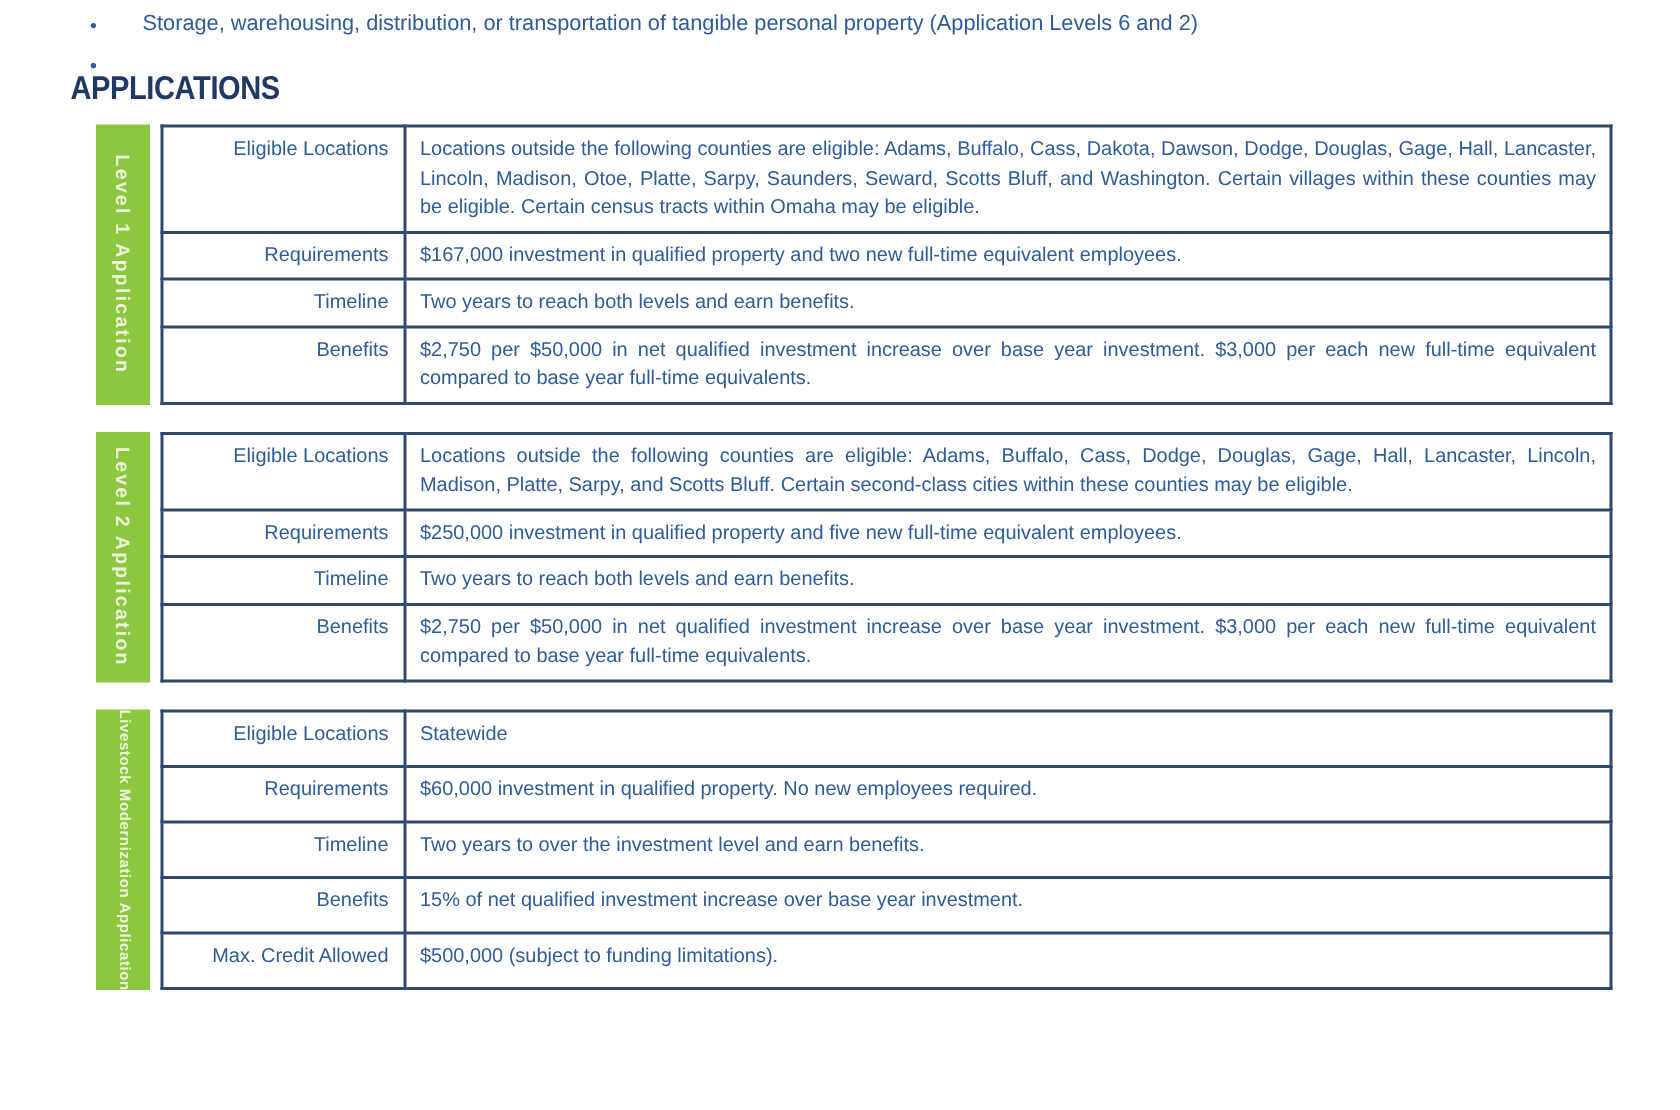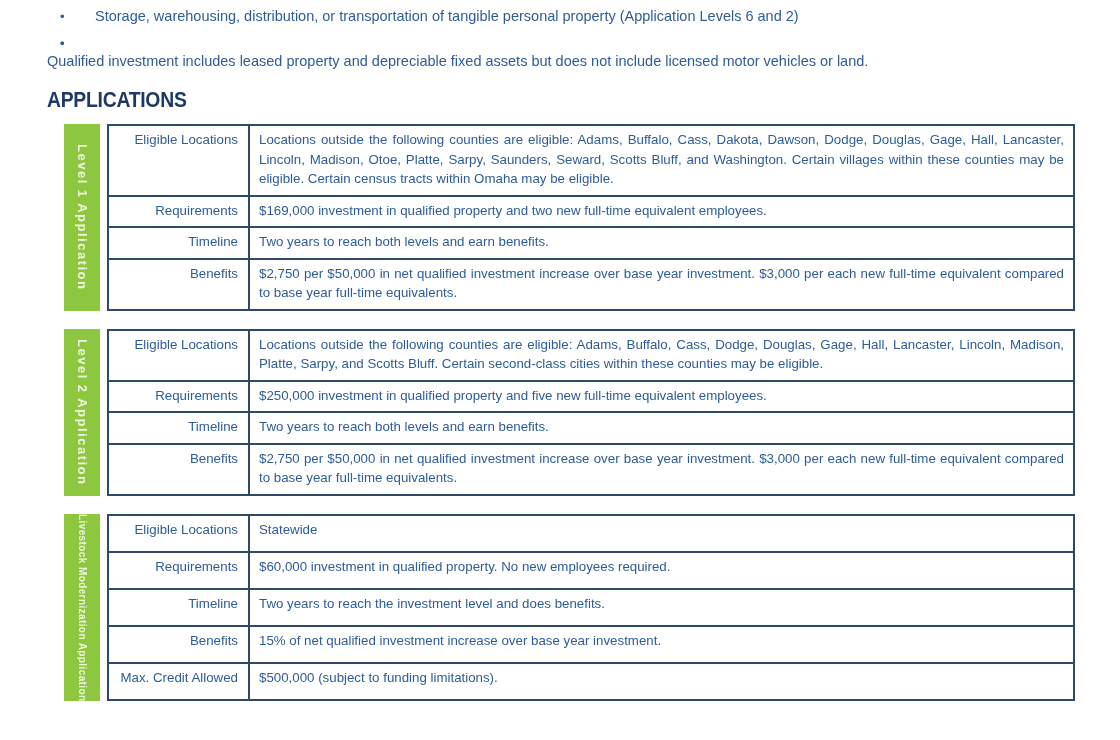--- a/index.html
+++ b/index.html
@@ -83,21 +83,21 @@
   }
   .apptable td {
     border:2px solid var(--border-navy, #2E4A6B);
     vertical-align:top;
     font-size:13.3px;
     line-height:19.5px;
     padding:4px 9px 6px 9px;
     background:#ffffff;
   }
   .apptable td.lbl {
-    width:141px;
+    width:162px;
     text-align:right;
     padding-right:10px;
     white-space:nowrap;
   }
   .apptable td.val { text-align:justify;border-radius:13px; }
 </style>
 </head>
 <body>
 
 <div class="page">
@@ -108,37 +108,36 @@
       <span>Storage, warehousing, distribution, or transportation of tangible personal property (Application Levels 6 and 2)</span>
     </li>
     <li>
       <span class="dot">•</span>
     </li>
     <li>
       <span class="dot">•</span>
     </li>
   </ul>
 
-  <p class="note">Qualified investment includes leased property and depreciable fixed assets but does not include licensed motor vehicles or land.</p>
 
   <h1 class="heading">APPLICATIONS</h1>
 
   <section class="block first">
     <div class="sidebar">
       <span class="vtext">Level 1 Application</span>
     </div>
     <table class="apptable">
       <tbody>
           <tr>
             <td class="lbl">Eligible Locations</td>
             <td class="val">Locations outside the following counties are eligible: Adams, Buffalo, Cass, Dakota, Dawson, Dodge, Douglas, Gage, Hall, Lancaster, Lincoln, Madison, Otoe, Platte, Sarpy, Saunders, Seward, Scotts Bluff, and Washington. Certain villages within these counties may be eligible. Certain census tracts within Omaha may be eligible.</td>
           </tr>
           <tr>
             <td class="lbl">Requirements</td>
-            <td class="val">$169,000 investment in qualified property and two new full-time equivalent employees.</td>
+            <td class="val">$167,000 investment in qualified property and two new full-time equivalent employees.</td>
           </tr>
           <tr>
             <td class="lbl">Timeline</td>
             <td class="val">Two years to reach both levels and earn benefits.</td>
           </tr>
           <tr>
             <td class="lbl">Benefits</td>
             <td class="val">$2,750 per $50,000 in net qualified investment increase over base year investment. $3,000 per each new full-time equivalent compared to base year full-time equivalents.</td>
           </tr>
         </tbody>
@@ -180,21 +179,21 @@
           <tr>
             <td class="lbl">Eligible Locations</td>
             <td class="val">Statewide</td>
           </tr>
           <tr>
             <td class="lbl">Requirements</td>
             <td class="val">$60,000 investment in qualified property. No new employees required.</td>
           </tr>
           <tr>
             <td class="lbl">Timeline</td>
-            <td class="val">Two years to reach the investment level and does benefits.</td>
+            <td class="val">Two years to over the investment level and earn benefits.</td>
           </tr>
           <tr>
             <td class="lbl">Benefits</td>
             <td class="val">15% of net qualified investment increase over base year investment.</td>
           </tr>
           <tr>
             <td class="lbl">Max. Credit Allowed</td>
             <td class="val">$500,000 (subject to funding limitations).</td>
           </tr>
         </tbody>

